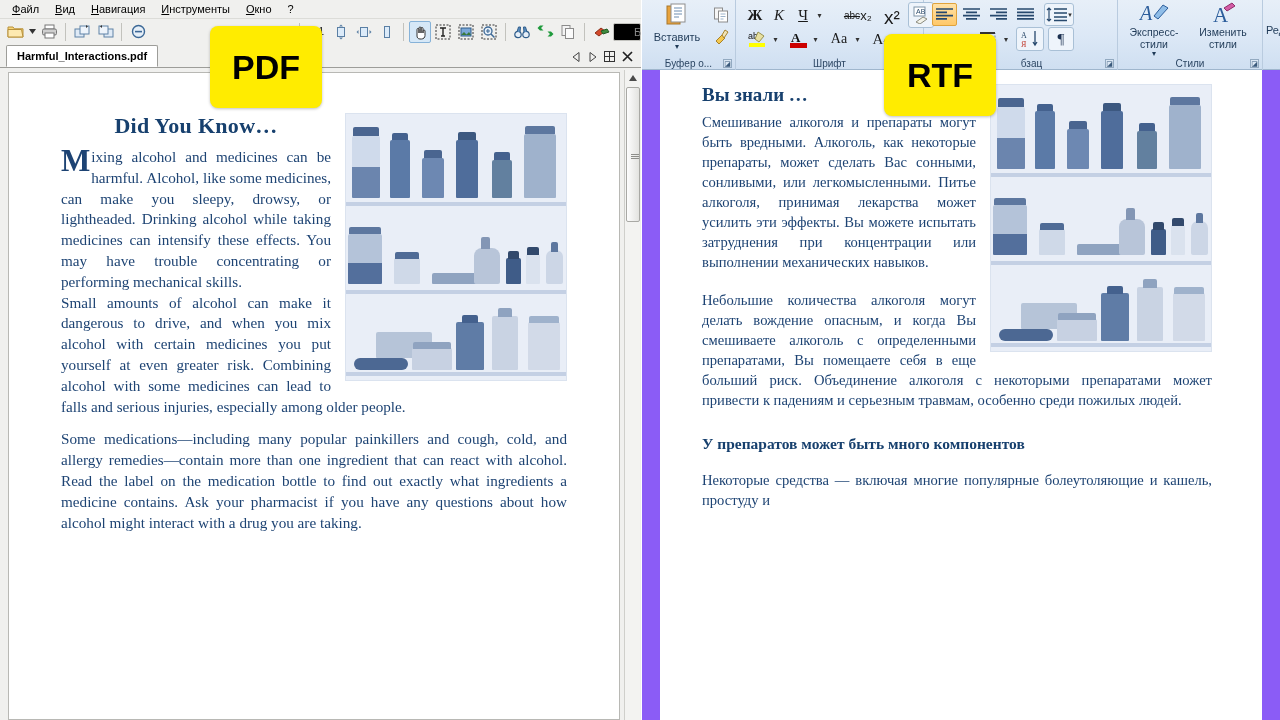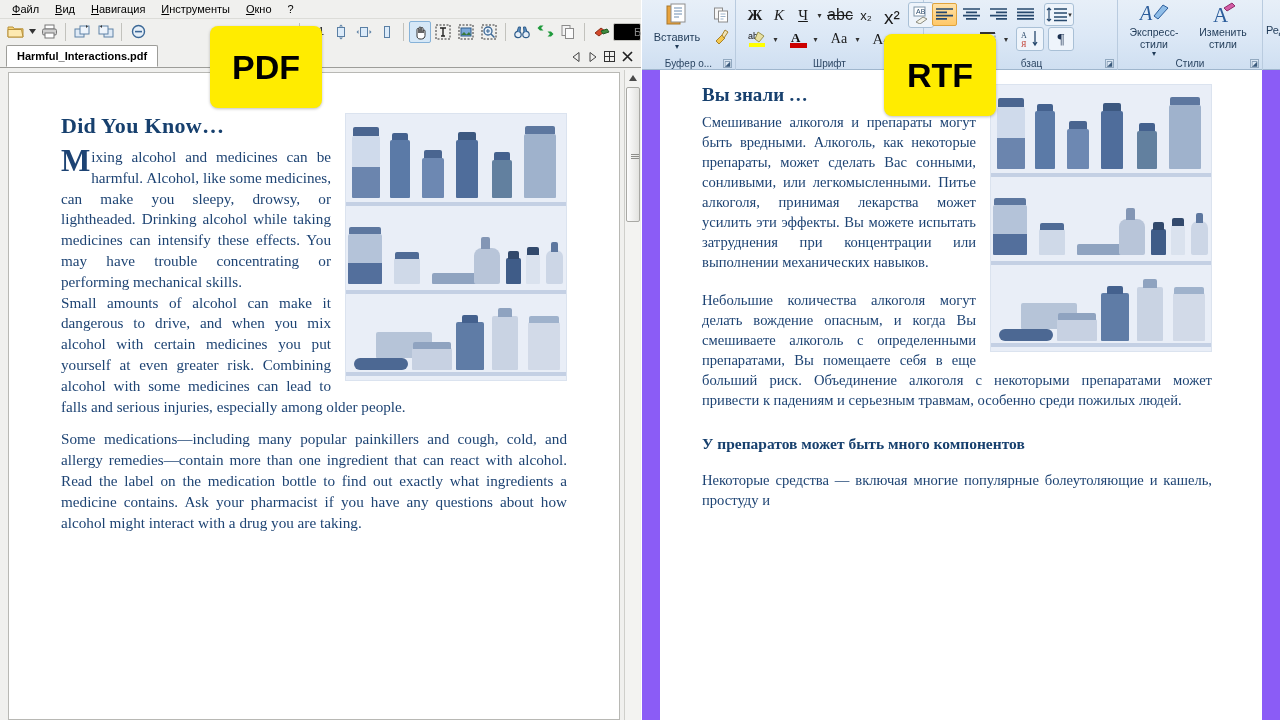--- a/index.html
+++ b/index.html
@@ -46,21 +46,21 @@
     justify-content:center; font-size:7px; color:#444; background:#f3f3f1;}
   .vthumb{ position:absolute; top:17px; left:1px; width:14px; height:135px;
     background:linear-gradient(to right,#fdfdfd,#e3e3e0); border:1px solid #a9a9a5;
     border-radius:2px; }
   .vgrip{ position:absolute; top:66px; left:4px; width:8px; height:6px;
     background:repeating-linear-gradient(to bottom,#8e8e8a 0 1px,transparent 1px 2px); }
 
   
   .pdoc{ position:relative; padding:40px 52px 0 52px; color:#1b3d6d; }
   .pdf-h1{ font-family:"Liberation Serif", serif; font-weight:bold; font-size:22px;
-    color:#17406e; letter-spacing:.3px; }
+    color:#17406e; letter-spacing:.3px;text-align:center; }
   .pdf-body{ font-family:"Liberation Serif", serif; font-size:15.2px; line-height:20.8px;
     color:#1d4373; text-align:justify; }
   .pdf-h2{ font-family:"Liberation Serif", serif; font-weight:bold; font-size:16px;
     color:#17406e; }
   .dropcap{ float:left; font-family:"Liberation Serif", serif; font-size:31px;
     line-height:27px; font-weight:bold; color:#1d4373; padding-right:1px; }
   .wrapimg{ float:right; width:222px; height:268px; margin:0 0 6px 14px; }
 
   
   .shelfimg{ width:100%; height:100%; background:#e9eef7; position:relative; overflow:hidden;
@@ -366,21 +366,21 @@
         </div>
         <div class="rglabel">Буфер о...</div>
         <div class="rgdiag">◪</div>
       </div>
 
       <div class="rgroup" style="left:94px;width:188px">
         <div class="rbtn" style="left:8px;top:4px;width:22px;height:22px;font-weight:bold;font-size:15px;color:#1a1a1a;font-family:'Liberation Serif',serif">Ж</div>
         <div class="rbtn" style="left:32px;top:4px;width:22px;height:22px;font-style:italic;font-size:15px;color:#1a1a1a;font-family:'Liberation Serif',serif">К</div>
         <div class="rbtn" style="left:56px;top:4px;width:22px;height:22px;text-decoration:underline;font-size:15px;color:#1a1a1a;font-family:'Liberation Serif',serif">Ч</div>
         <div class="rbtn" style="left:78px;top:4px;width:11px;height:22px;font-size:8px;color:#333">▾</div>
-        <div class="rbtn" style="left:92px;top:4px;width:24px;height:22px;text-decoration:line-through;font-size:16px;color:#1a1a1a">abc</div>
+        <div class="rbtn" style="left:104px;top:4px;width:24px;height:22px;text-decoration:line-through;font-size:10px;color:#1a1a1a">abc</div>
         <div class="rbtn" style="left:118px;top:4px;width:24px;height:22px;font-size:13px;color:#1a1a1a">x₂</div>
         <div class="rbtn" style="left:144px;top:7px;width:24px;height:22px;font-size:19px;color:#1a1a1a">x²</div>
         <div class="rbtn" style="left:172px;top:2px;width:26px;height:26px;border:1px solid #a9c0d6;background:#eef4fb;border-radius:3px">
           <svg width="19" height="18" viewBox="0 0 19 18">
               <rect x="2" y="1" width="11" height="9" fill="#fff" stroke="#7e93a8"></rect>
               <text x="4" y="8" font-size="7" fill="#2b4a6b" font-family="'Liberation Sans',sans-serif">AB</text>
               <path d="M4 16l7-5 4 2-7 5z" fill="#f3f3ea" stroke="#8b8b7e"></path>
             </svg>
         </div>
         <div class="rbtn" style="left:8px;top:28px;width:26px;height:22px">

